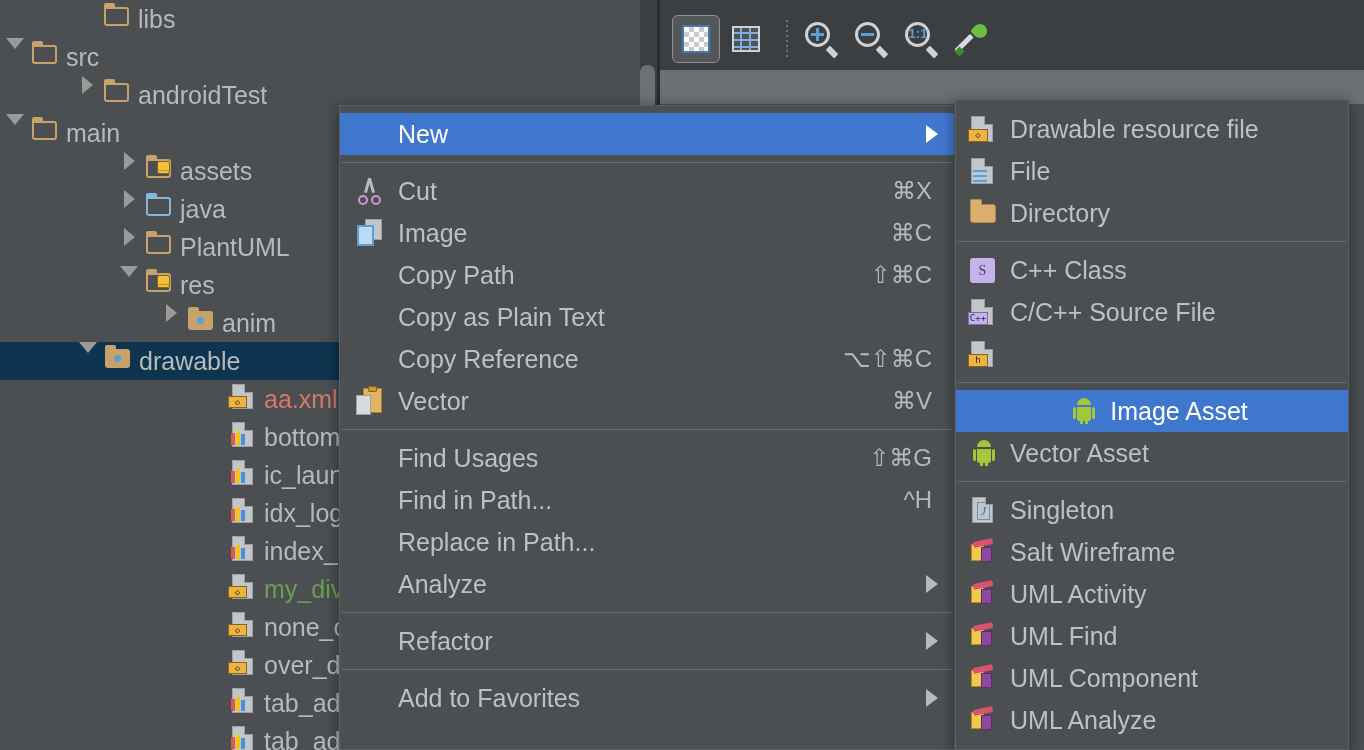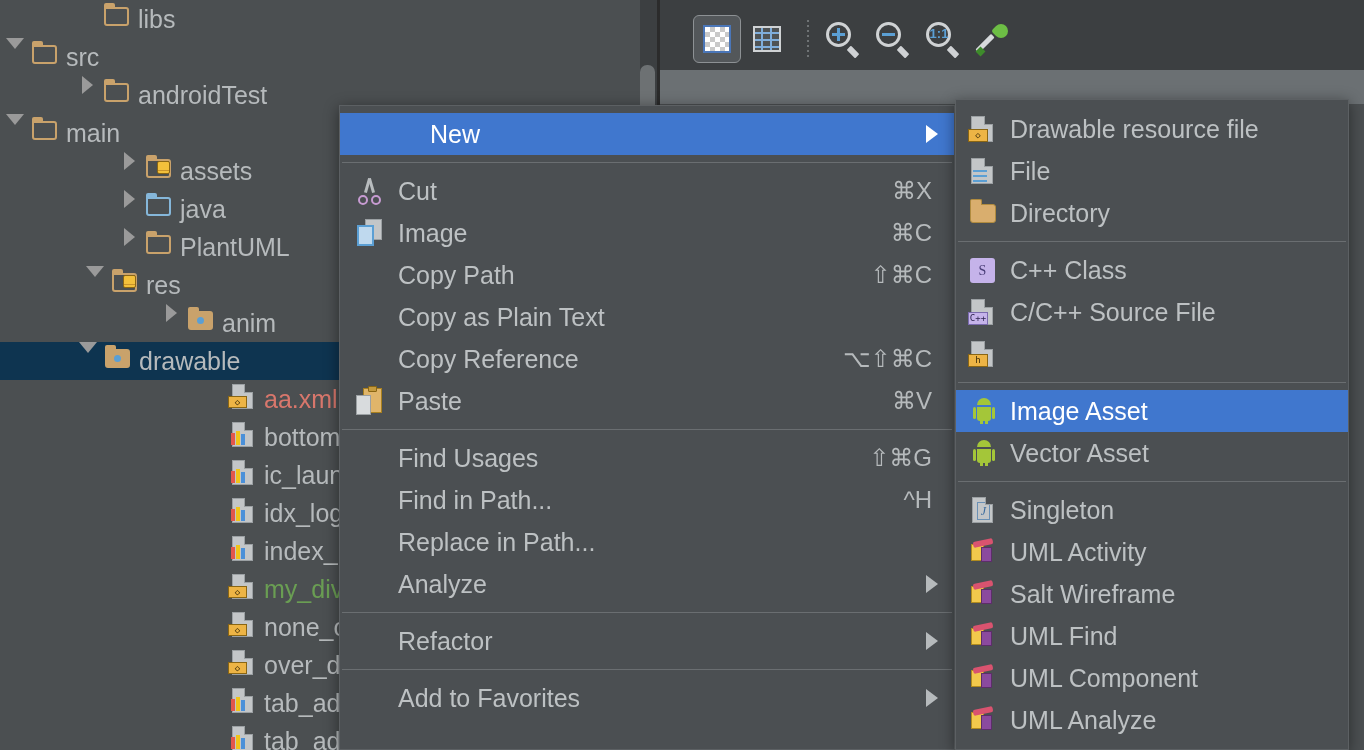--- a/index.html
+++ b/index.html
@@ -185,21 +185,20 @@
     width: 704px; height: 750px;
     background: #3C3F41;
   }
   .rp-toolbar {
     position: absolute;
     left: 0; top: 8px;
     height: 62px;
     display: flex;
     align-items: center;
     padding-left: 12px;
-    margin-left: 21px;
   }
   .tb-btn {
     width: 48px; height: 48px;
     margin-right: 2px;
     display: flex;
     align-items: center;
     justify-content: center;
     border-radius: 6px;
     position: relative;
   }
@@ -339,21 +338,20 @@
     display: flex;
     align-items: center;
     color: #BDC1C3;
     font-size: 25px;
     padding-left: 14px;
     white-space: nowrap;
   }
   .mi.highlight {
     background: #4077CE;
     color: #FFFFFF;
-    gap: 32px;
   }
   .mi .mi-icon {
     width: 34px; min-width: 34px;
     height: 32px;
     position: relative;
     margin-right: 10px;
   }
   .mi .mi-label { flex: 1; }
   .mi .mi-accel {
     color: #B6BABC;
@@ -457,21 +455,21 @@
   .smi {
     position: relative;
     height: 42px;
     display: flex;
     align-items: center;
     color: #BDC1C3;
     font-size: 25px;
     padding-left: 12px;
     white-space: nowrap;
   }
-  .smi.highlight { background: #4077CE; color: #FFFFFF; }
+  .smi.highlight { background: #4077CE; color: #FFFFFF; justify-content: center; }
   .smi .si { width: 32px; min-width: 32px; height: 30px; position: relative; margin-right: 10px; }
 
   .si-sheet {
     position: absolute; left: 3px; top: 2px;
     width: 22px; height: 26px;
     background: #C3C6C8;
     border: 1px solid #9BA0A3;
     box-sizing: border-box;
   }
   .si-sheet::after {
@@ -724,21 +722,21 @@
         </div>
         <div class="tree-row" style="padding-left:114px">
           <span class="tw">
             <span class="arrow-right"></span>
           </span>
           <span class="ticon">
             <span class="fld"></span>
           </span>
           <span class="tlabel fname-plain">PlantUML</span>
         </div>
-        <div class="tree-row" style="padding-left:80px">
+        <div class="tree-row" style="padding-left:114px">
           <span class="tw">
             <span class="arrow-down"></span>
           </span>
           <span class="ticon">
             <span class="fld">
               <span class="coins"></span>
             </span>
           </span>
           <span class="tlabel fname-plain">res</span>
         </div>
@@ -918,21 +916,21 @@
           <span class="mi-accel">⌥⇧⌘C</span>
         </div>
         <div class="mi">
           <span class="mi-icon">
             <span class="ic-paste">
               <span class="board"></span>
               <span class="clip"></span>
               <span class="pg"></span>
             </span>
           </span>
-          <span class="mi-label">Paste</span>
+          <span class="mi-label">Vector</span>
           <span class="mi-accel">⌘V</span>
         </div>
         <div class="msep"></div>
         <div class="mi">
           <span class="mi-icon"></span>
           <span class="mi-label">Find Usages</span>
           <span class="mi-accel">⇧⌘G</span>
         </div>
         <div class="mi">
           <span class="mi-icon"></span>
@@ -1046,31 +1044,31 @@
           <span class="smi-label">Singleton</span>
         </div>
         <div class="smi">
           <span class="si">
             <span class="si-uml">
               <span class="cube"></span>
               <span class="cube2"></span>
               <span class="bar"></span>
             </span>
           </span>
-          <span class="smi-label">UML Activity</span>
+          <span class="smi-label">Salt Wireframe</span>
         </div>
         <div class="smi">
           <span class="si">
             <span class="si-uml">
               <span class="cube"></span>
               <span class="cube2"></span>
               <span class="bar"></span>
             </span>
           </span>
-          <span class="smi-label">Salt Wireframe</span>
+          <span class="smi-label">UML Activity</span>
         </div>
         <div class="smi">
           <span class="si">
             <span class="si-uml">
               <span class="cube"></span>
               <span class="cube2"></span>
               <span class="bar"></span>
             </span>
           </span>
           <span class="smi-label">UML Find</span>

